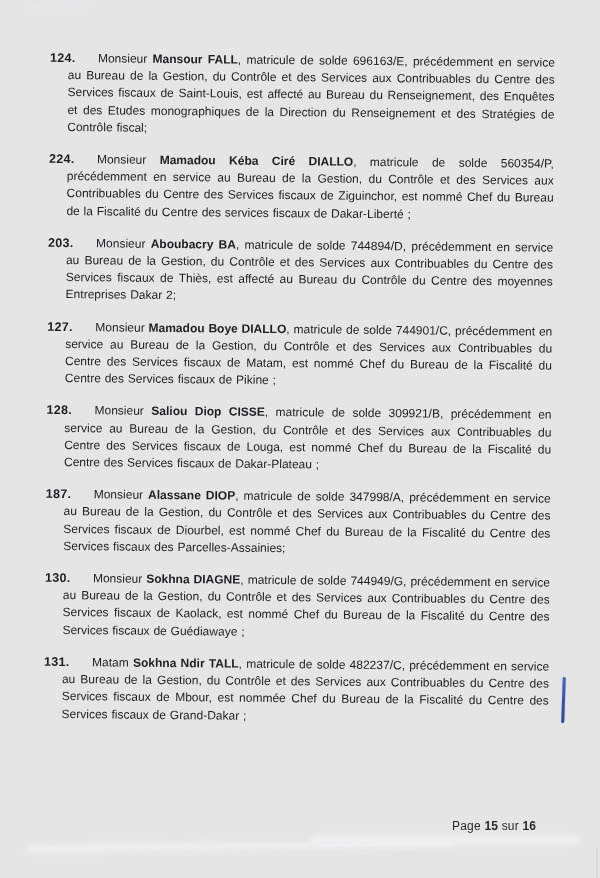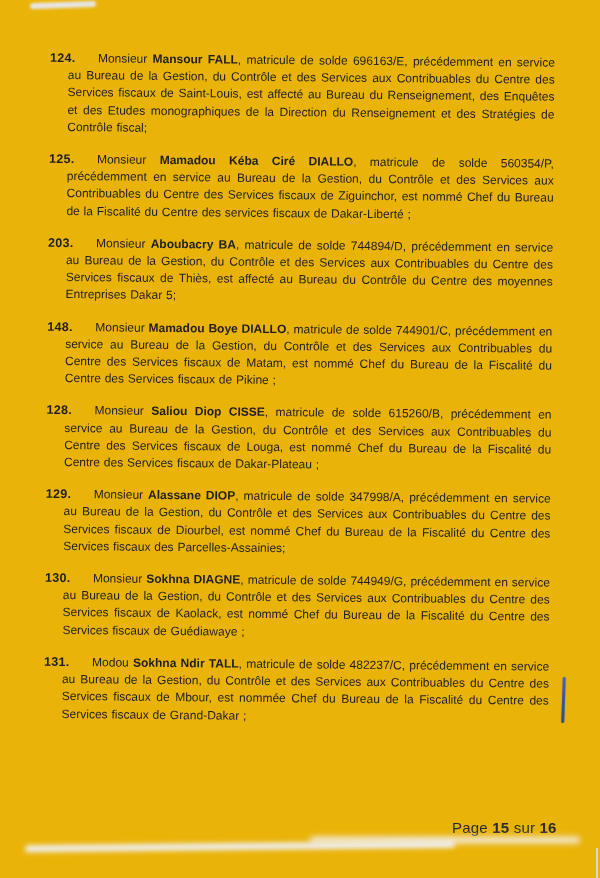--- a/index.html
+++ b/index.html
@@ -5,21 +5,21 @@
   html, body {
     margin: 0; padding: 0;
     width: 600px; height: 878px;
     background: #ffffff;
     font-family: "Liberation Sans", sans-serif;
     position: relative;
     overflow: hidden;
   }
   .page {
     position: absolute; inset: 0;
-    background: #eab308;
+    background: #e5e5e5;
   }
   .content {
     position: absolute;
     top: 50px; left: 68px;
     width: 487px;
     transform: rotate(0.55deg);
     transform-origin: 0 0;
   }
   .item {
     position: relative;
@@ -36,21 +36,21 @@
     left: -18px; top: 0;
     font-weight: bold;
     font-size: 12.5px;
     text-indent: 0;
     letter-spacing: 0.3px;
   }
   .name { font-weight: bold; }
   .footer {
     position: absolute;
     top: 819px; left: 452px;
-    font-size: 15px;
+    font-size: 12px;
     color: #2a2a2e;
     letter-spacing: 0.2px;
   }
   .footer .b { font-weight: bold; }
   .pen-mark {
     position: absolute;
     left: 562px; top: 677px;
     width: 3px; height: 46px;
     background: linear-gradient(180deg, #4a63b5, #3c56ab 40%, #35498f);
     border-radius: 2px;
@@ -98,45 +98,45 @@
 
   <div class="smudge-top"></div>
 
   <div class="content">
 
     <p class="item">
       <span class="num">124.</span><span>Monsieur </span><span class="name">Mansour FALL</span><span>, matricule de solde 696163/E, précédemment en service au Bureau de la Gestion, du Contrôle et des Services aux Contribuables du Centre des Services fiscaux de Saint-Louis, est affecté au Bureau du Renseignement, des Enquêtes et des Etudes monographiques de la Direction du Renseignement et des Stratégies de Contrôle fiscal;</span>
     </p>
 
     <p class="item">
-      <span class="num">125.</span><span>Monsieur </span><span class="name">Mamadou Kéba Ciré DIALLO</span><span>, matricule de solde 560354/P, précédemment en service au Bureau de la Gestion, du Contrôle et des Services aux Contribuables du Centre des Services fiscaux de Ziguinchor, est nommé Chef du Bureau de la Fiscalité du Centre des services fiscaux de Dakar-Liberté ;</span>
+      <span class="num">224.</span><span>Monsieur </span><span class="name">Mamadou Kéba Ciré DIALLO</span><span>, matricule de solde 560354/P, précédemment en service au Bureau de la Gestion, du Contrôle et des Services aux Contribuables du Centre des Services fiscaux de Ziguinchor, est nommé Chef du Bureau de la Fiscalité du Centre des services fiscaux de Dakar-Liberté ;</span>
     </p>
 
     <p class="item">
-      <span class="num">203.</span><span>Monsieur </span><span class="name">Aboubacry BA</span><span>, matricule de solde 744894/D, précédemment en service au Bureau de la Gestion, du Contrôle et des Services aux Contribuables du Centre des Services fiscaux de Thiès, est affecté au Bureau du Contrôle du Centre des moyennes Entreprises Dakar 5;</span>
+      <span class="num">203.</span><span>Monsieur </span><span class="name">Aboubacry BA</span><span>, matricule de solde 744894/D, précédemment en service au Bureau de la Gestion, du Contrôle et des Services aux Contribuables du Centre des Services fiscaux de Thiès, est affecté au Bureau du Contrôle du Centre des moyennes Entreprises Dakar 2;</span>
     </p>
 
     <p class="item">
-      <span class="num">148.</span><span>Monsieur </span><span class="name">Mamadou Boye DIALLO</span><span>, matricule de solde 744901/C, précédemment en service au Bureau de la Gestion, du Contrôle et des Services aux Contribuables du Centre des Services fiscaux de Matam, est nommé Chef du Bureau de la Fiscalité du Centre des Services fiscaux de Pikine ;</span>
+      <span class="num">127.</span><span>Monsieur </span><span class="name">Mamadou Boye DIALLO</span><span>, matricule de solde 744901/C, précédemment en service au Bureau de la Gestion, du Contrôle et des Services aux Contribuables du Centre des Services fiscaux de Matam, est nommé Chef du Bureau de la Fiscalité du Centre des Services fiscaux de Pikine ;</span>
     </p>
 
     <p class="item">
-      <span class="num">128.</span><span>Monsieur </span><span class="name">Saliou Diop CISSE</span><span>, matricule de solde 615260/B, précédemment en service au Bureau de la Gestion, du Contrôle et des Services aux Contribuables du Centre des Services fiscaux de Louga, est nommé Chef du Bureau de la Fiscalité du Centre des Services fiscaux de Dakar-Plateau ;</span>
+      <span class="num">128.</span><span>Monsieur </span><span class="name">Saliou Diop CISSE</span><span>, matricule de solde 309921/B, précédemment en service au Bureau de la Gestion, du Contrôle et des Services aux Contribuables du Centre des Services fiscaux de Louga, est nommé Chef du Bureau de la Fiscalité du Centre des Services fiscaux de Dakar-Plateau ;</span>
     </p>
 
     <p class="item">
-      <span class="num">129.</span><span>Monsieur </span><span class="name">Alassane DIOP</span><span>, matricule de solde 347998/A, précédemment en service au Bureau de la Gestion, du Contrôle et des Services aux Contribuables du Centre des Services fiscaux de Diourbel, est nommé Chef du Bureau de la Fiscalité du Centre des Services fiscaux des Parcelles-Assainies;</span>
+      <span class="num">187.</span><span>Monsieur </span><span class="name">Alassane DIOP</span><span>, matricule de solde 347998/A, précédemment en service au Bureau de la Gestion, du Contrôle et des Services aux Contribuables du Centre des Services fiscaux de Diourbel, est nommé Chef du Bureau de la Fiscalité du Centre des Services fiscaux des Parcelles-Assainies;</span>
     </p>
 
     <p class="item">
       <span class="num">130.</span><span>Monsieur </span><span class="name">Sokhna DIAGNE</span><span>, matricule de solde 744949/G, précédemment en service au Bureau de la Gestion, du Contrôle et des Services aux Contribuables du Centre des Services fiscaux de Kaolack, est nommé Chef du Bureau de la Fiscalité du Centre des Services fiscaux de Guédiawaye ;</span>
     </p>
 
     <p class="item">
-      <span class="num">131.</span><span>Modou </span><span class="name">Sokhna Ndir TALL</span><span>, matricule de solde 482237/C, précédemment en service au Bureau de la Gestion, du Contrôle et des Services aux Contribuables du Centre des Services fiscaux de Mbour, est nommée Chef du Bureau de la Fiscalité du Centre des Services fiscaux de Grand-Dakar ;</span>
+      <span class="num">131.</span><span>Matam </span><span class="name">Sokhna Ndir TALL</span><span>, matricule de solde 482237/C, précédemment en service au Bureau de la Gestion, du Contrôle et des Services aux Contribuables du Centre des Services fiscaux de Mbour, est nommée Chef du Bureau de la Fiscalité du Centre des Services fiscaux de Grand-Dakar ;</span>
     </p>
 
   </div>
 
   <div class="pen-mark"></div>
 
   <div class="footer">
     <span>Page</span>
     <span class="b">15</span>
     <span>sur</span>

